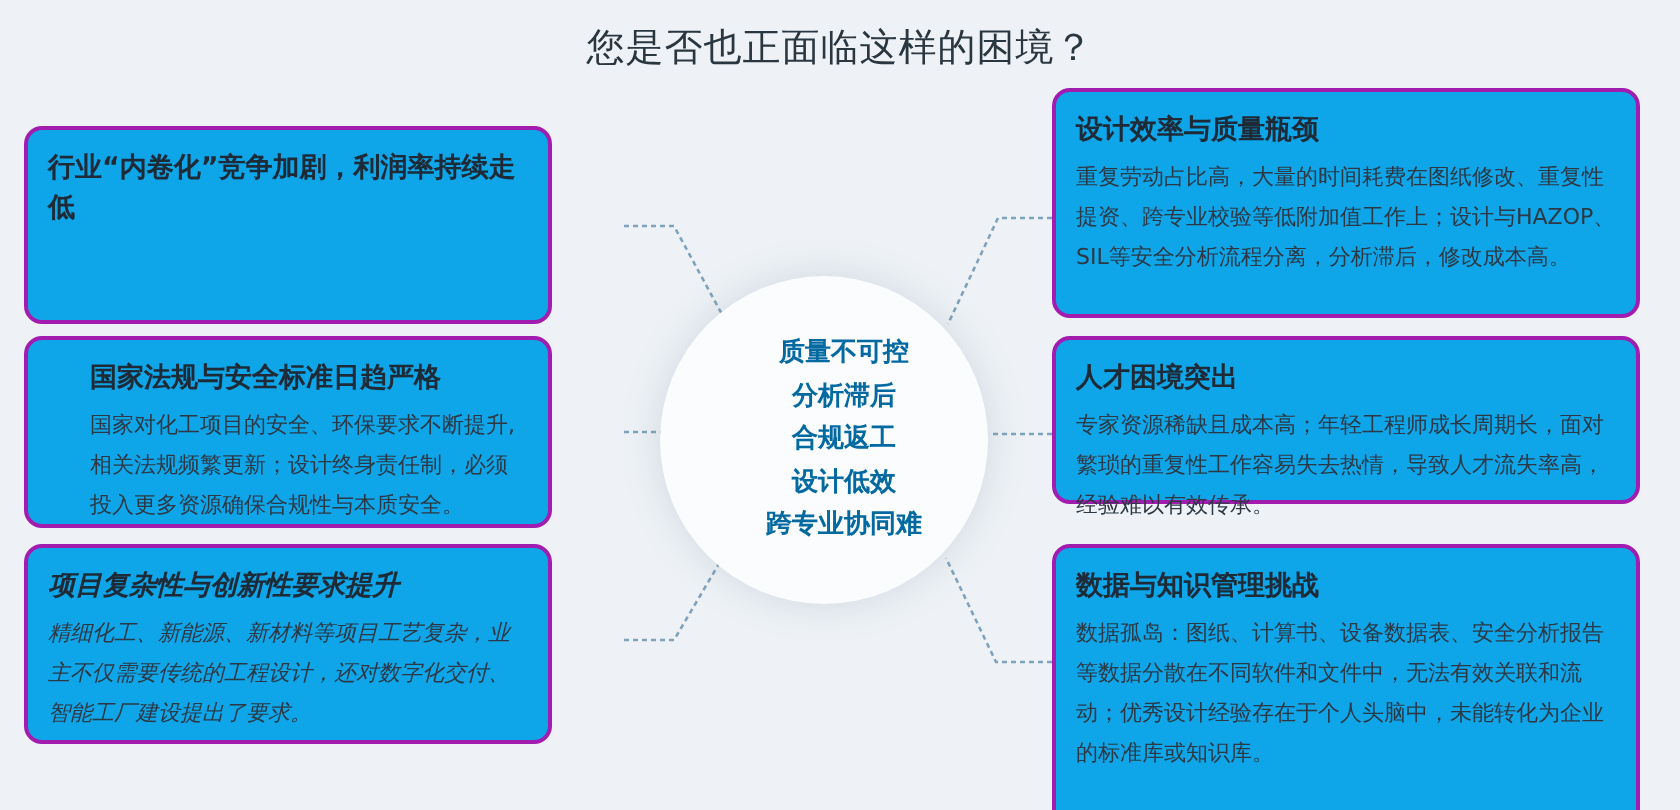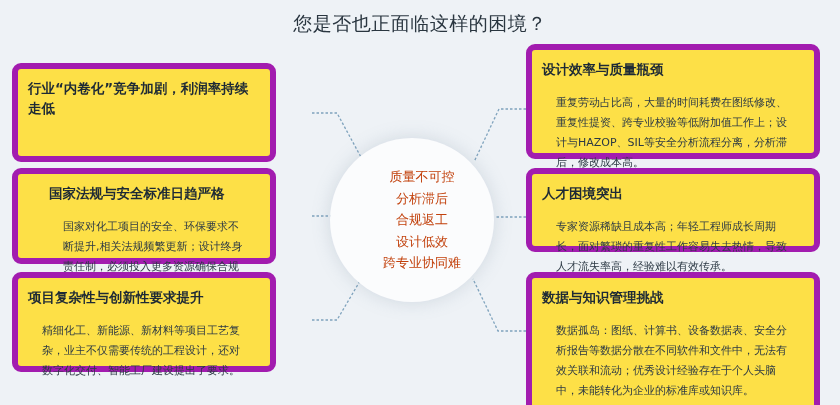--- a/index.html
+++ b/index.html
@@ -10,54 +10,54 @@
     color: #1f2d3a;
     position: relative;
   }
   .title {
     position: absolute; left: 0; right: 0; top: 11px;
     text-align: center; font-size: 19px; color: #2a3640;
     letter-spacing: 0.5px;
   }
   .card {
     position: absolute;
-    background: #fde047;
-    border: 6px solid #a21caf;
+    background: #0ea5e9;
+    border: 2px solid #a21caf;
     border-radius: 9px;
     box-sizing: border-box;
     padding: 9px 10px 8px 10px;
   }
   .card h3 {
     margin: 0 0 4px 0;
     font-size: 13.5px; font-weight: bold; color: #1e2a35;
     line-height: 20px;
   }
   .card p {
-    margin: 14px;
+    margin: 0;
     font-size: 11px; line-height: 20px; color: #2c3944;
   }
   .left { left: 12px; width: 264px; }
   .right { left: 526px; width: 294px; }
   #c1 { top: 63px; height: 99px; }
   #c2 { top: 168px; height: 96px; padding-left: 31px; }
-  #c3 { top: 272px; height: 100px; }
+  #c3 { top: 272px; height: 100px; font-style: italic; }
   #c4 { top: 44px; height: 115px; }
   #c5 { top: 168px; height: 84px; }
   #c6 { top: 272px; height: 147px; }
 
   svg.lines { position: absolute; left: 0; top: 0; }
   .hub {
     position: absolute; left: 330px; top: 138px;
     width: 164px; height: 164px; border-radius: 50%;
     background: #fbfcfd;
     box-shadow: 0 0 18px rgba(120,140,160,0.25);
     display: flex; flex-direction: column; align-items: center; justify-content: center;
   }
   .hub span {
-    font-size: 13px; font-weight: normal; color: #c2410c; line-height: 21.5px; margin-left: 20px;
+    font-size: 13px; font-weight: bold; color: #0369a1; line-height: 21.5px; margin-left: 20px;
   }
 </style>
 </head>
 <body>
 
 <div class="title">您是否也正面临这样的困境？</div>
 
 <svg class="lines" width="840" height="405">
   <g stroke="#7fa3bd" stroke-width="1.3" stroke-dasharray="2.5,2" fill="none">
     <polyline points="312,113 337,113 362,159"></polyline>

